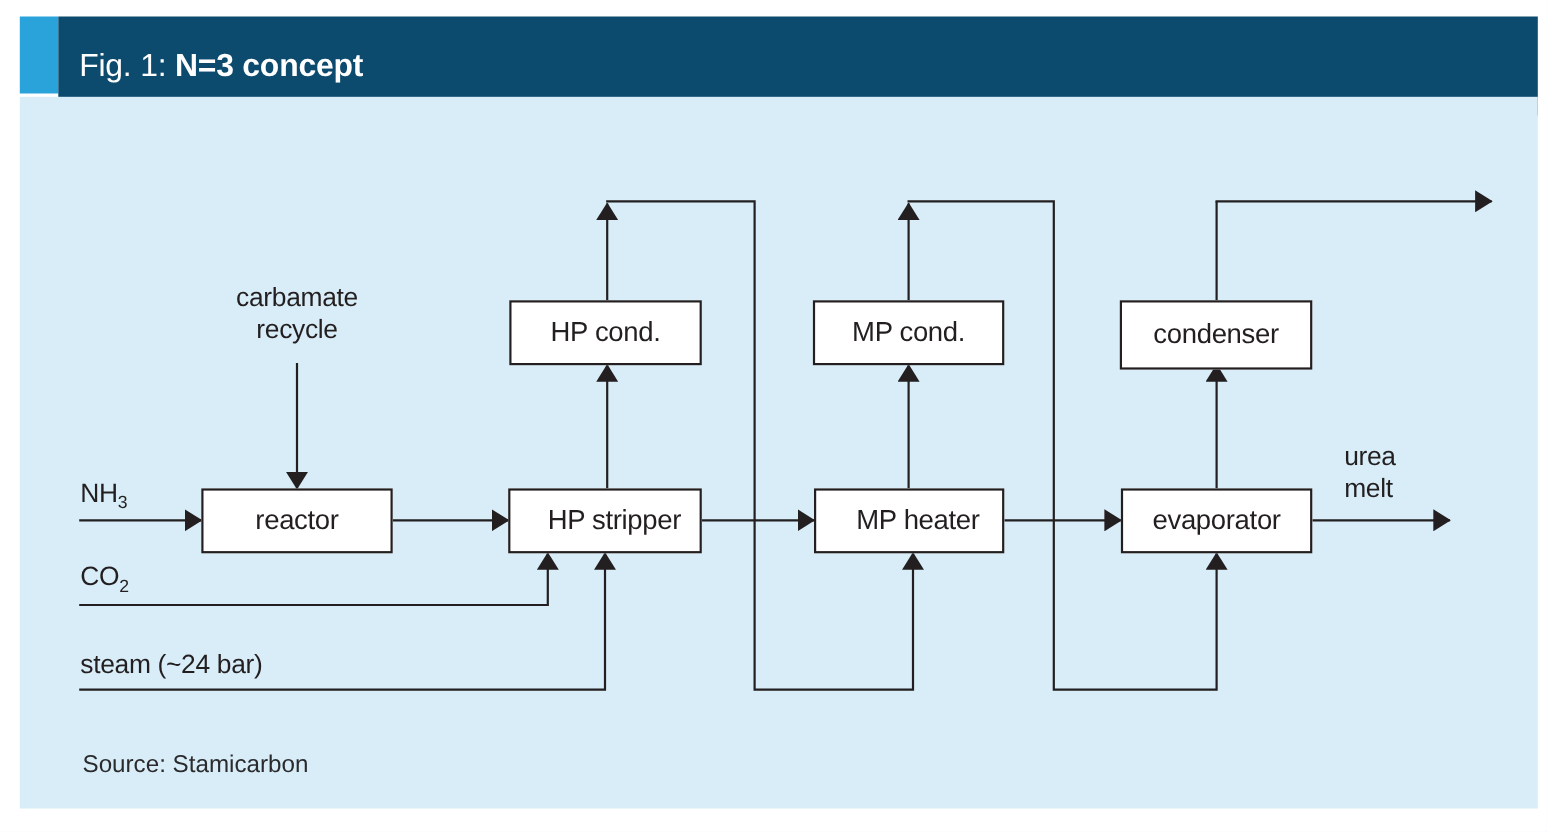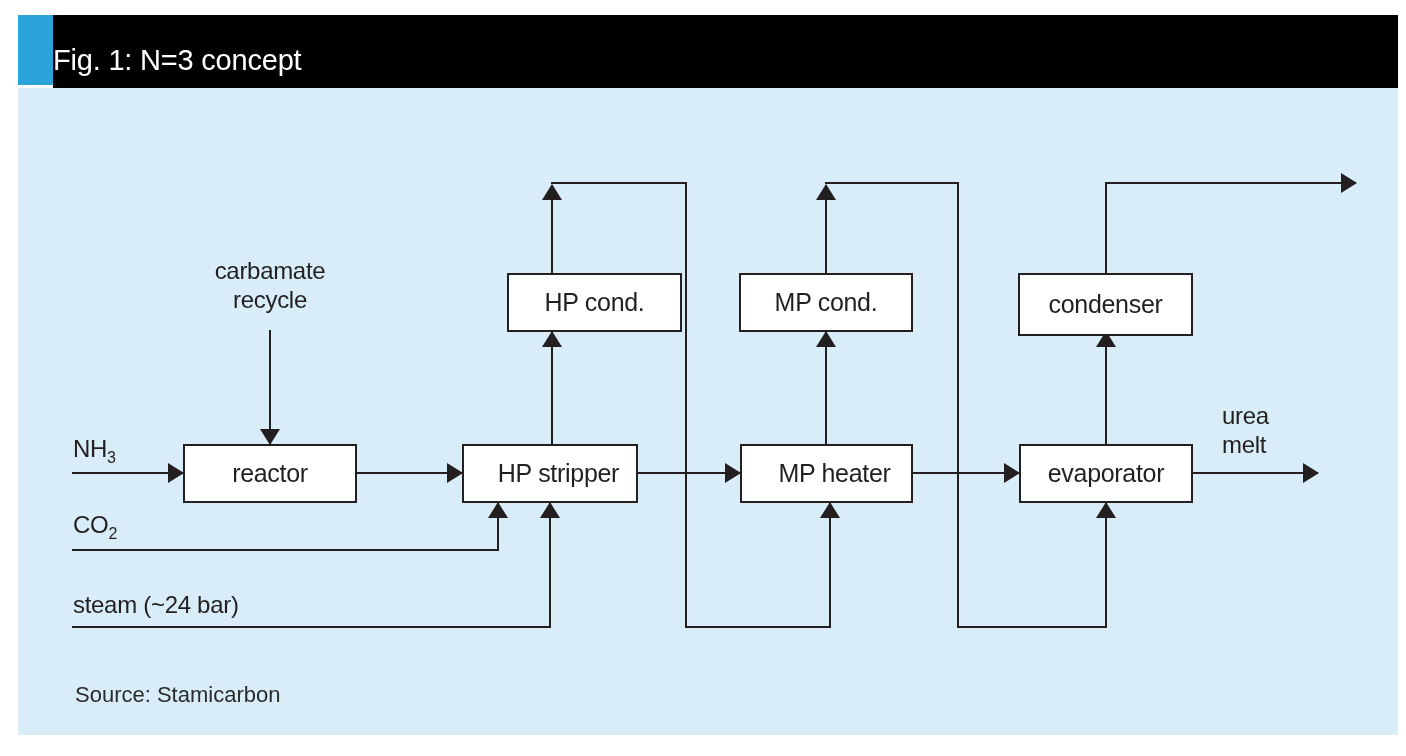--- a/index.html
+++ b/index.html
@@ -11,27 +11,27 @@
     color:#231f20;
     overflow:hidden;
   }
   
   .accent{
     position:absolute;left:18px;top:15px;width:35px;height:70px;
     background:#2aa3db;
   }
   .figbar{
     position:absolute;left:53px;top:15px;width:1345px;height:90px;
-    background:#000000;
+    background:#0c4a6e;
     display:flex;align-items:center;
-    box-sizing:border-box;
+    padding-left:19px;box-sizing:border-box;
     color:#ffffff;font-size:29px;letter-spacing:-0.2px;
     white-space:pre;
   }
-  .fig-title{font-weight:normal;}
+  .fig-title{font-weight:bold;}
   
   .panel{
     position:absolute;left:18px;top:88px;width:1380px;height:647px;
     background:#d8edf8;
   }
   .flow-svg{position:absolute;left:0;top:0;width:1406px;height:756px;pointer-events:none;}
   
   .pbox{
     position:absolute;
     background:#ffffff;
@@ -96,21 +96,21 @@
       <path d="M551 183 H686 V627 H830 V503" marker-end="url(#arr)"></path>
       <path d="M825 183 H958 V627 H1106 V503" marker-end="url(#arr)"></path>
       <path d="M1105 183 H1356" marker-end="url(#arr)"></path>
     </g>
   </svg>
 
   <div class="pbox" style="left:183px;top:444px;width:174px;height:59px;">reactor</div>
   <div class="pbox" style="left:462px;top:444px;width:176px;height:59px;padding-left:17px;">HP stripper</div>
   <div class="pbox" style="left:740px;top:444px;width:173px;height:59px;padding-left:16px;">MP heater</div>
   <div class="pbox" style="left:1019px;top:444px;width:174px;height:59px;">evaporator</div>
-  <div class="pbox" style="left:463px;top:273px;width:175px;height:59px;margin-left:44px;">HP cond.</div>
+  <div class="pbox" style="left:463px;top:273px;width:175px;height:59px;">HP cond.</div>
   <div class="pbox" style="left:739px;top:273px;width:174px;height:59px;">MP cond.</div>
   <div class="pbox" style="left:1018px;top:273px;width:175px;height:63px;">condenser</div>
 
   <div class="slabel" style="left:73px;top:434px;">
     <span>NH</span><sub>3</sub>
   </div>
   <div class="slabel" style="left:73px;top:510px;">
     <span>CO</span><sub>2</sub>
   </div>
   <div class="slabel" style="left:73px;top:590px;">steam (~24 bar)</div>

